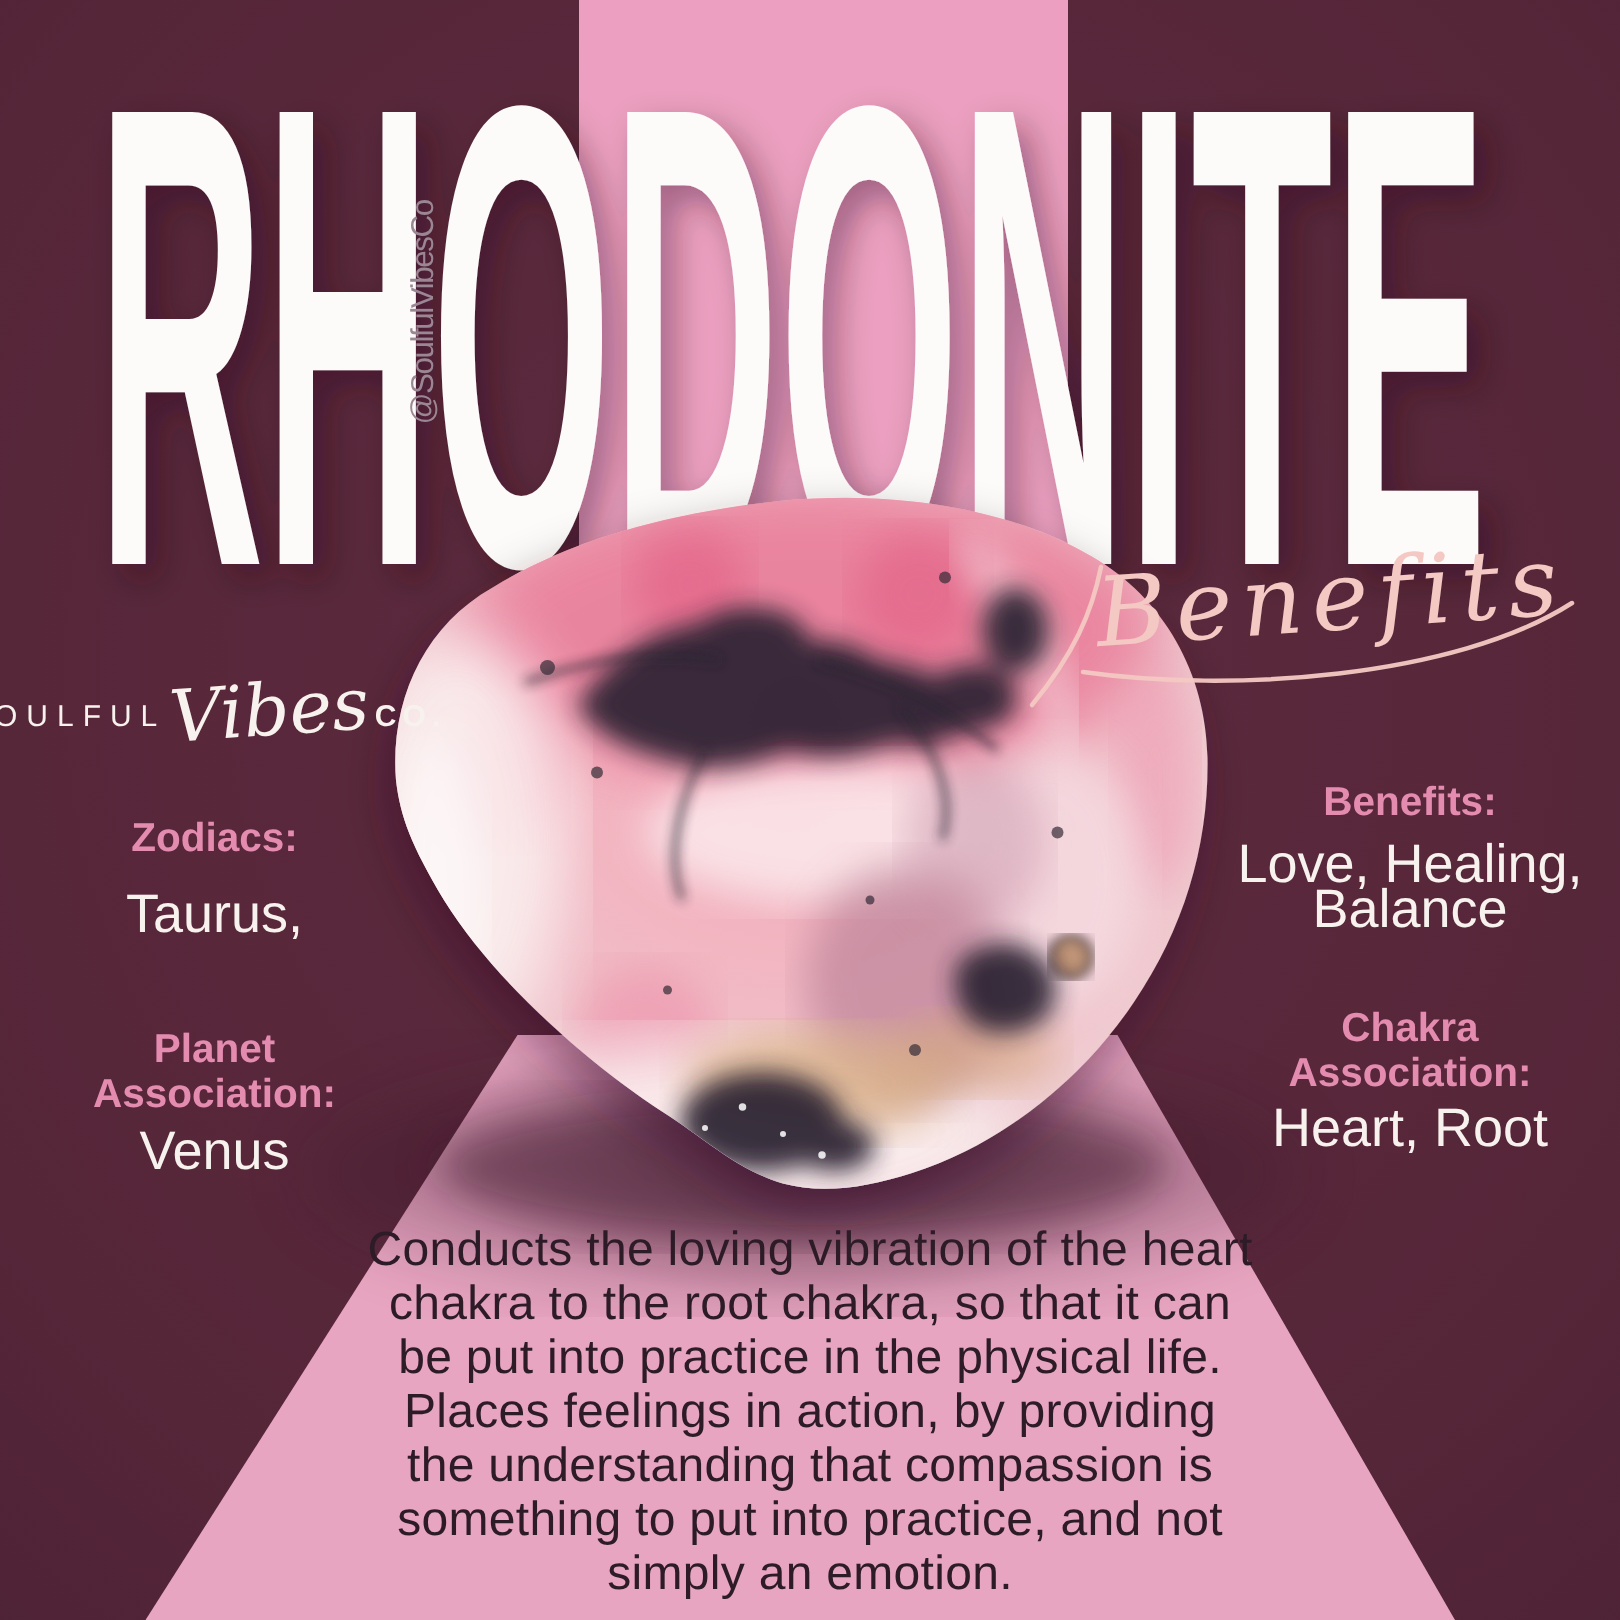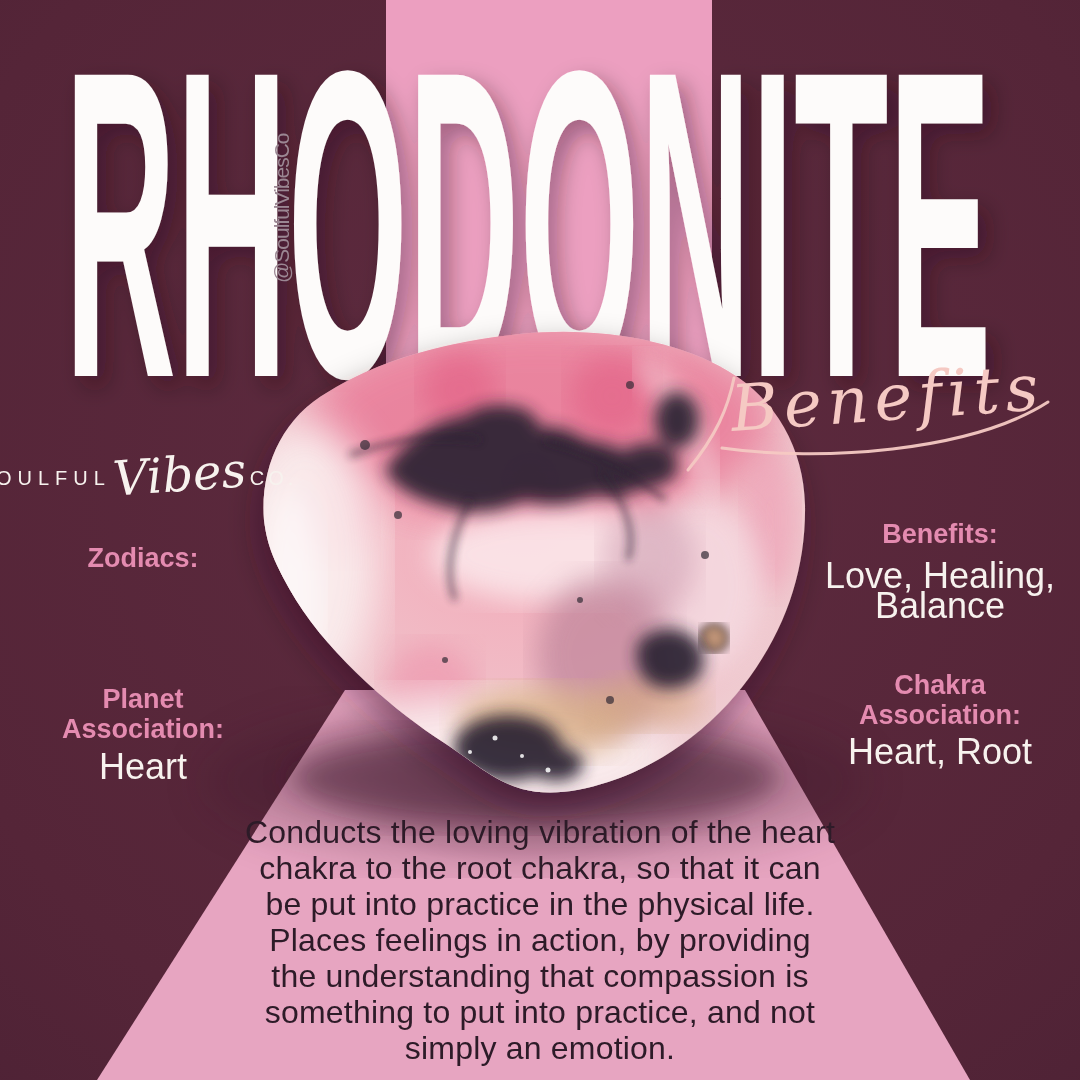--- a/index.html
+++ b/index.html
@@ -26,21 +26,21 @@
   .handle-text{fill:var(--handle-grey);letter-spacing:1.5px;}
   .script-text{fill:var(--script-pink);}
   .script-stroke{stroke:var(--script-pink);}
   .stone-svg{position:absolute;left:0;top:0;}
   
   .brand{
     position:absolute;left:22px;top:448px;width:230px;height:72px;
     display:flex;align-items:baseline;justify-content:center;color:var(--text-white);
   }
   .brand-caps{font-size:20px;letter-spacing:6px;font-weight:400;}
-  .brand-caps.co{letter-spacing:4px;}
+  .brand-caps.co{letter-spacing:4px;font-weight:bold;}
   .brand-script{font-family:"DejaVu Serif",serif;font-style:italic;font-size:48px;line-height:40px;margin:0 4px 0 2px;transform:translateY(6px) rotate(-4deg);}
   
   .info-label{
     position:absolute;width:240px;text-align:center;
     color:var(--label-pink);font-weight:bold;font-size:27px;line-height:30px;
   }
   .info-value{
     position:absolute;width:240px;text-align:center;
     color:var(--text-white);font-size:36px;line-height:30px;font-weight:400;
   }
@@ -188,22 +188,23 @@
     </g>
   </svg>
 
   <div class="brand">
     <span class="brand-caps">SOULFUL</span>
     <span class="brand-script">Vibes</span>
     <span class="brand-caps co">CO.</span>
   </div>
 
   <div class="info-label lbl-zodiacs">Zodiacs:</div>
+  <div class="info-value val-zodiacs">Taurus,</div>
   <div class="info-label lbl-planet">Planet Association:</div>
-  <div class="info-value val-planet">Heart</div>
+  <div class="info-value val-planet">Venus</div>
 
   <div class="info-label lbl-benefits">Benefits:</div>
   <div class="info-value val-benefits">Love, Healing, Balance</div>
   <div class="info-label lbl-chakra">Chakra Association:</div>
   <div class="info-value val-chakra">Heart, Root</div>
 
   <div class="description">Conducts the loving vibration of the heart chakra to the root chakra, so that it can be put into practice in the physical life. Places feelings in action, by providing the understanding that compassion is something to put into practice, and not simply an emotion.</div>
 
 </div>
 

